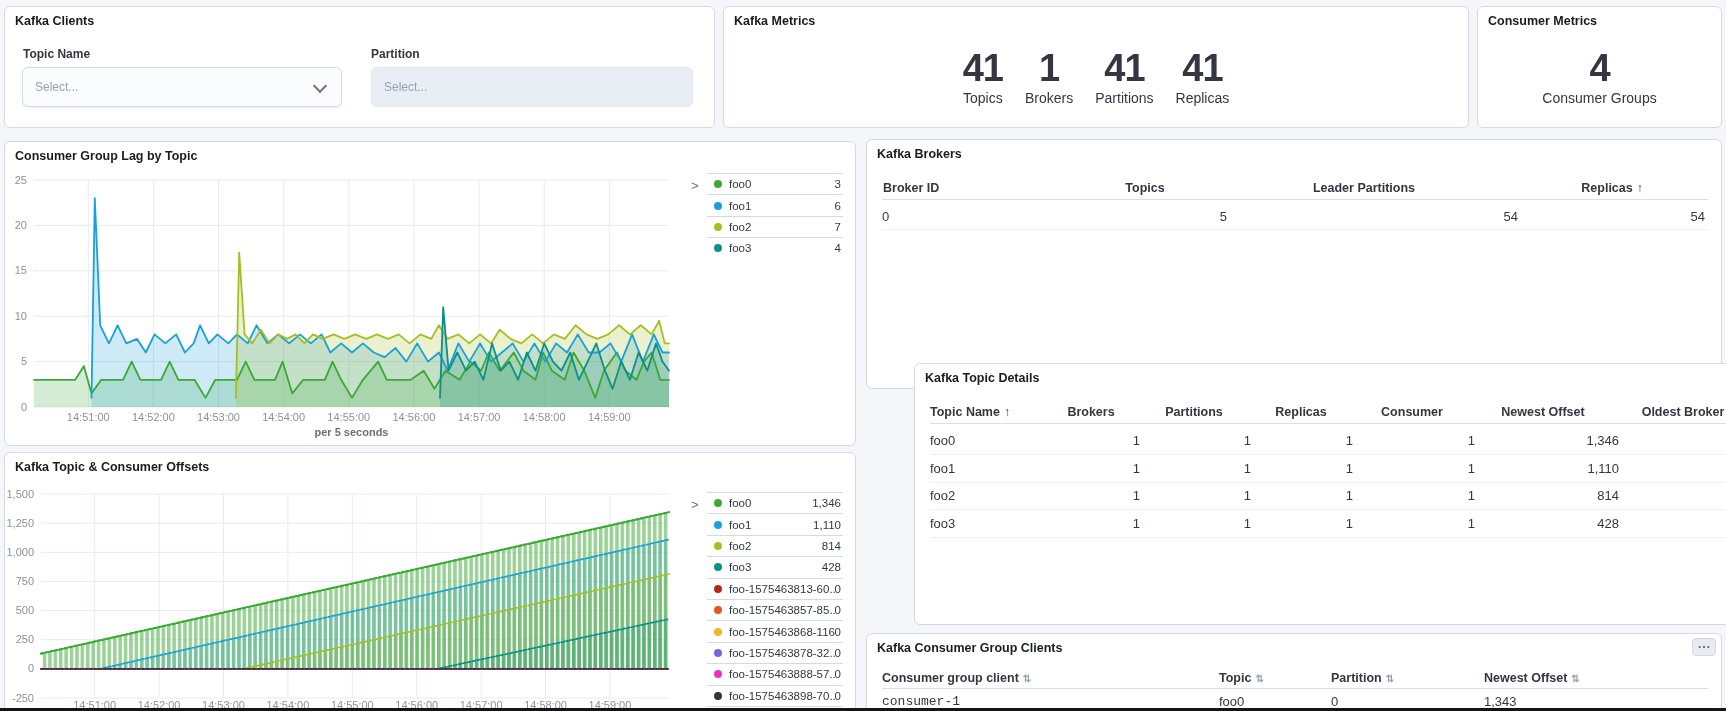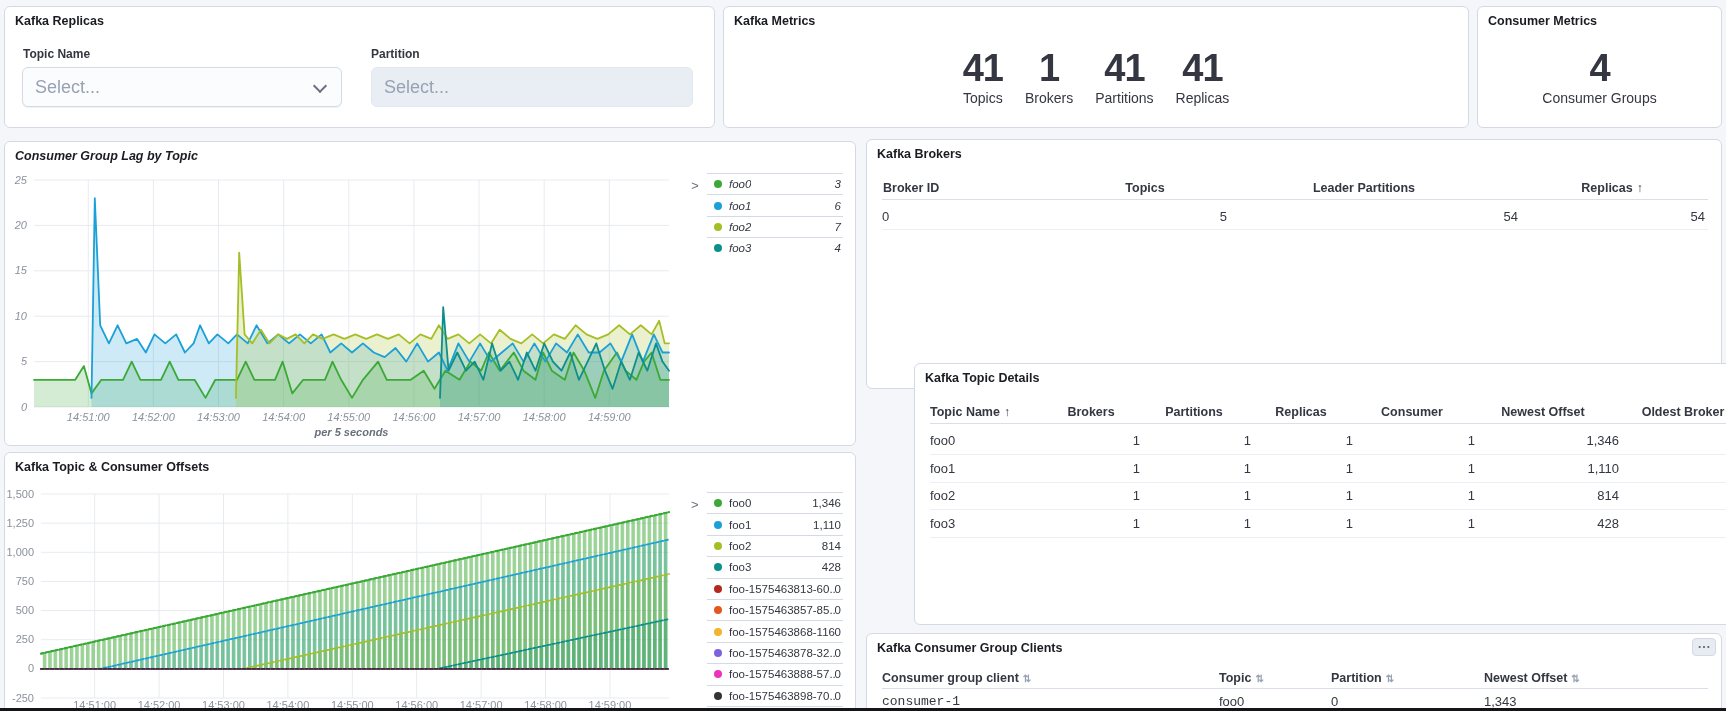--- a/index.html
+++ b/index.html
@@ -7,21 +7,21 @@
     width:1726px;height:711px;position:relative;overflow:hidden;
     background:#F4F6F9;font-family:"Liberation Sans",sans-serif;color:#343741;
   }
   .panel{position:absolute;background:#fff;border:1px solid #D3DAE6;border-radius:6px;box-sizing:border-box;}
   .panel-title{position:absolute;left:10px;top:7px;font-size:12.5px;font-weight:bold;color:#1A1C21;white-space:nowrap;}
   
   .ctl-label{position:absolute;font-size:12px;font-weight:bold;color:#343741;}
   .select{position:absolute;height:40px;border-radius:6px;box-sizing:border-box;display:flex;align-items:center;}
   .select.enabled{background:#FBFCFE;border:1px solid #D3DAE6;box-shadow:0 1px 1px rgba(152,162,179,.15);}
   .select.disabled{background:#E9EEF4;border:1px solid #E3E8F0;}
-  .ph{font-size:18px;color:#98A2B3;padding-left:12px;}
+  .ph{font-size:12px;color:#98A2B3;padding-left:12px;}
   .chev{position:absolute;right:16px;top:13px;width:8px;height:8px;border-right:2px solid #69707D;border-bottom:2px solid #69707D;transform:rotate(45deg);}
   
   .metric-row{position:absolute;left:0;right:0;top:42px;display:flex;justify-content:center;align-items:flex-start;gap:22px;}
   .metric{text-align:center;}
   .metric .num{font-size:38px;line-height:38px;font-weight:bold;color:#343741;letter-spacing:-1px;}
   .metric .lab{font-size:14px;color:#343741;margin-top:3px;}
   
   svg text.tick{font-family:"Liberation Sans",sans-serif;font-size:11px;fill:#8A919D;}
   svg text.axis-title{font-family:"Liberation Sans",sans-serif;font-size:11px;font-weight:bold;fill:#69707D;}
   .legend{position:absolute;width:136px;}
@@ -40,21 +40,21 @@
   .sort-arrow{font-weight:normal;color:#343741;margin-left:4px;font-size:12px;}
   .caret{color:#98A2B3;margin-left:4px;font-size:10px;}
   .panel-options{position:absolute;right:5px;top:4px;width:22px;height:16px;background:#E7ECF3;border:1px solid #D3DAE6;border-radius:4px;
     display:flex;align-items:center;justify-content:center;font-size:13px;font-weight:bold;color:#69707D;line-height:10px;}
   .bottom-edge{position:absolute;left:0;top:708px;width:1726px;height:3px;background:#14151A;}
 </style>
 </head>
 <body>
 
 <div class="panel" style="left:4px;top:6px;width:711px;height:122px;">
-  <div class="panel-title">Kafka Replicas</div>
+  <div class="panel-title">Kafka Clients</div>
   <div class="ctl-label" style="left:18px;top:40px;">Topic Name</div>
   <div class="ctl-label" style="left:366px;top:40px;">Partition</div>
   <div class="select enabled" style="left:17px;top:60px;width:320px;">
     <span class="ph">Select...</span>
     <span class="chev"></span>
   </div>
   <div class="select disabled" style="left:366px;top:60px;width:322px;">
     <span class="ph">Select...</span>
   </div>
 </div>
@@ -84,21 +84,21 @@
 <div class="panel" style="left:1477px;top:6px;width:245px;height:122px;">
   <div class="panel-title">Consumer Metrics</div>
   <div class="metric-row">
     <div class="metric">
       <div class="num">4</div>
       <div class="lab">Consumer Groups</div>
     </div>
   </div>
 </div>
 
-<div class="panel" style="left:4px;top:141px;width:852px;height:305px;font-style:italic;">
+<div class="panel" style="left:4px;top:141px;width:852px;height:305px;">
   <div class="panel-title">Consumer Group Lag by Topic</div>
   <svg id="lagSvg" width="852" height="305" style="position:absolute;left:0;top:0;">
       <line x1="29" x2="664" y1="265" y2="265" stroke="#E7EBF0" stroke-width="1"></line>
       <text x="22" y="268.5" text-anchor="end" class="tick">0</text>
       <line x1="29" x2="664" y1="219.6" y2="219.6" stroke="#E7EBF0" stroke-width="1"></line>
       <text x="22" y="223.1" text-anchor="end" class="tick">5</text>
       <line x1="29" x2="664" y1="174.2" y2="174.2" stroke="#E7EBF0" stroke-width="1"></line>
       <text x="22" y="177.7" text-anchor="end" class="tick">10</text>
       <line x1="29" x2="664" y1="128.8" y2="128.8" stroke="#E7EBF0" stroke-width="1"></line>
       <text x="22" y="132.3" text-anchor="end" class="tick">15</text>

